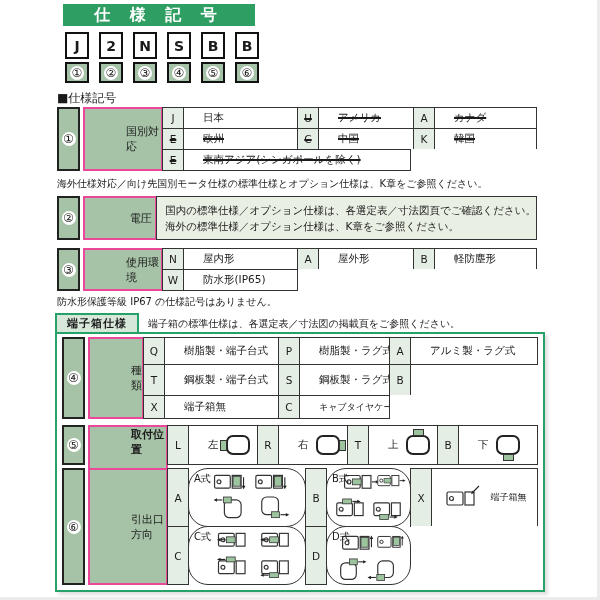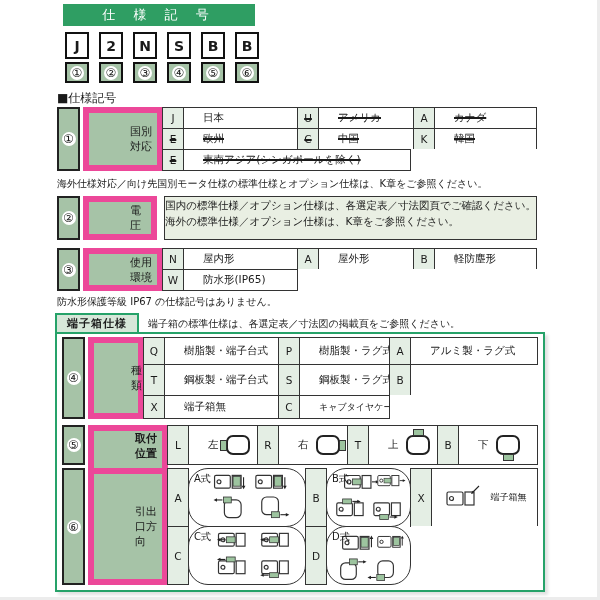--- a/index.html
+++ b/index.html
@@ -1,53 +1,53 @@
 <!DOCTYPE html>
 <html><head>
 <meta charset="utf-8">
 <style>
   html,body{margin:0;padding:0;}
   .page{position:relative;width:600px;height:600px;background:#fff;overflow:hidden;
         font-family:"DejaVu Sans",sans-serif;color:#1a1a1a;}
   
   .hdrbar{position:absolute;left:63px;top:4px;width:192px;height:22px;background:#2f9e63;
           display:flex;align-items:center;justify-content:center;}
-  .hdrbar span{color:#fff;font-size:13px;font-weight:normal;letter-spacing:7px;}
+  .hdrbar span{color:#fff;font-size:16px;font-weight:bold;letter-spacing:7px;}
   .codebox{position:absolute;width:24px;height:27px;background:#fff;border:2px solid #111;
            box-sizing:border-box;display:flex;align-items:center;justify-content:center;
            font-size:14px;font-weight:bold;}
   .numcode{position:absolute;width:24px;height:21px;background:#a6c3a7;border:2px solid #111;
            box-sizing:border-box;display:flex;align-items:center;justify-content:center;}
   .circ{display:inline-flex;width:14px;height:14px;border-radius:50%;background:#fff;
         align-items:center;justify-content:center;font-size:12px;line-height:1;}
   .sectitle{position:absolute;left:57px;top:90px;font-size:12px;}
   
   .numbox{position:absolute;left:57px;width:23px;background:#a6c3a7;border:2px solid #222;
           box-sizing:border-box;display:flex;align-items:center;justify-content:center;}
   .tblmain{position:absolute;display:flex;align-items:stretch;}
-  .lbl{background:#a6c3a7;border:6px solid #ec4899;box-sizing:border-box;display:flex;
+  .lbl{background:#a6c3a7;border:2px solid #ec4899;box-sizing:border-box;display:flex;
        flex-direction:column;align-items:center;justify-content:center;font-size:11px;padding-left:41px;}
   .rws{flex:1;margin-left:-1px;display:flex;flex-direction:column;}
   .trow{display:flex;}
   .trow+.trow{margin-top:-1px;}
   .trow>*+*{margin-left:-1px;}
   .trow>.void{margin-left:0;}
   .c{border:1px solid #333;box-sizing:border-box;display:flex;align-items:center;background:#fff;}
   .lc{width:22px;background:#e4eee4;justify-content:center;font-size:10.5px;}
   .tc{font-size:10.5px;padding-left:19px;white-space:nowrap;overflow:hidden;}
   .void{background:#fff;border:none;}
   .fl{flex:1;}
   .st{text-decoration:line-through;text-decoration-thickness:1.5px;}
   .w115{width:115px;}.w96{width:96px;}.w228{width:228px;}.w91{width:91px;}
   .w70{width:70px;}.w118{width:118px;}.w85{width:85px;}
   .h22{height:22px;}.h28{height:28px;}.h32{height:32px;}.h24{height:24px;}
   .h40{height:40px;}.h59{height:59px;}
   .note{position:absolute;font-size:10px;white-space:nowrap;}
   .vcell{flex:1;background:#e9efe3;flex-direction:column;align-items:flex-start;
-         justify-content:flex-start;font-size:10.5px;line-height:16px;white-space:nowrap;margin-left:8px;}
+         justify-content:center;padding-left:8px;font-size:10.5px;line-height:16px;white-space:nowrap;}
   
   .tab{position:absolute;left:55px;top:313px;width:84px;height:21px;background:#d7e7d9;
        border:2px solid #26a269;box-sizing:border-box;display:flex;align-items:center;
        justify-content:center;font-size:11px;font-weight:600;letter-spacing:1px;z-index:3;}
   .greenbox{position:absolute;left:55px;top:332px;width:490px;height:260px;
             border:2px solid #26a269;box-sizing:border-box;background:#fff;
             box-shadow:3px 3px 3px rgba(0,0,0,0.12);}
   .sub{font-size:8.5px;margin-top:10px;}
   .two{flex-direction:column;align-items:flex-start;justify-content:center;line-height:12px;}
   .small{font-size:9px;}

